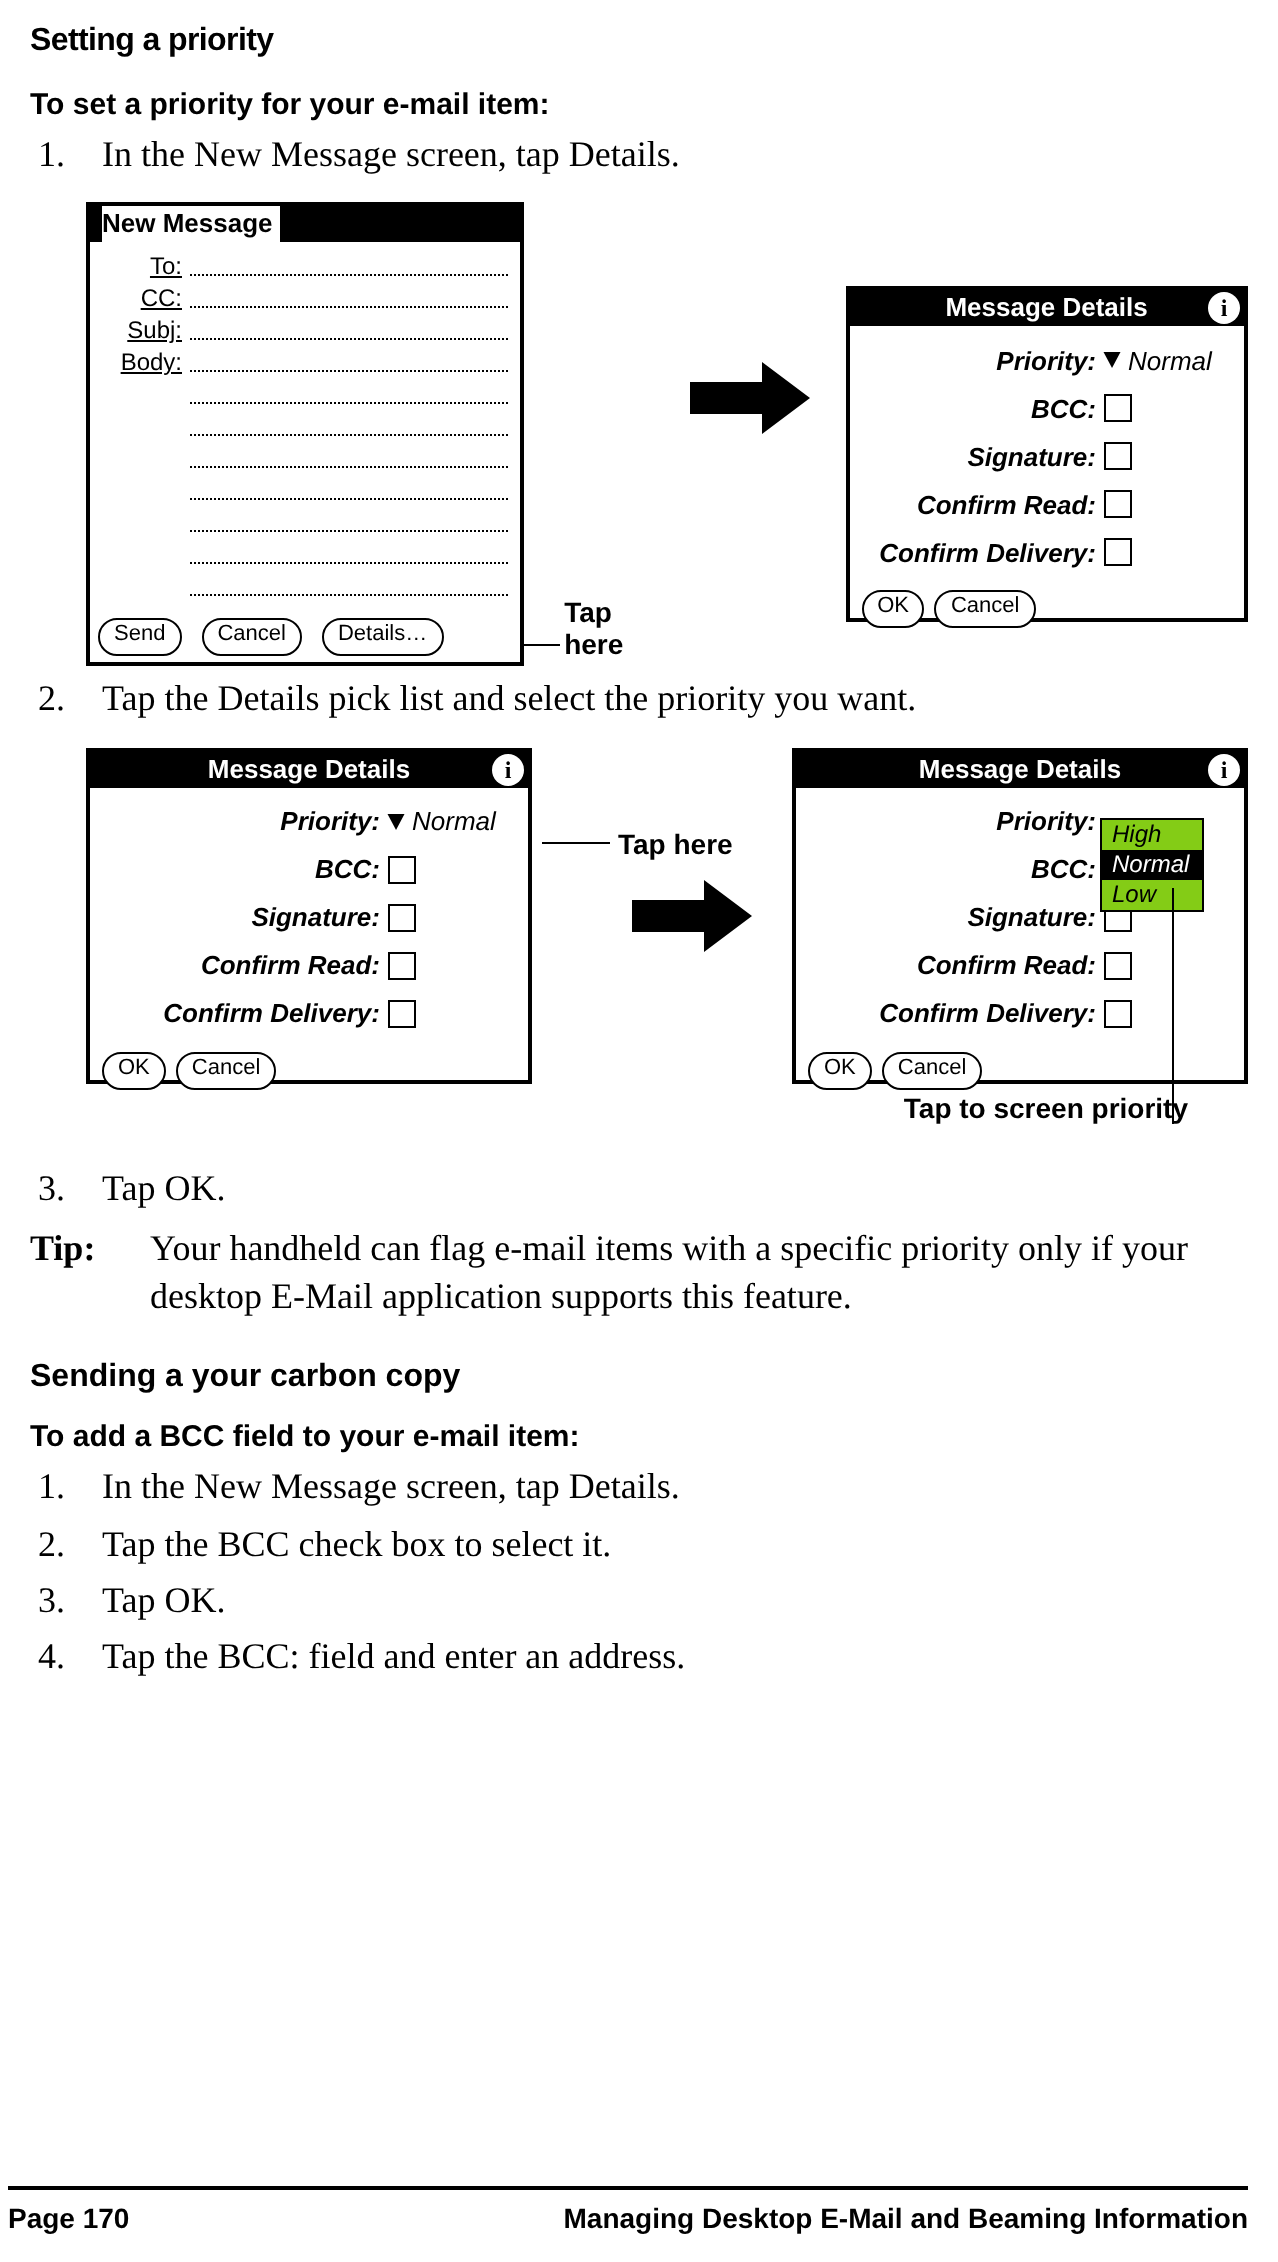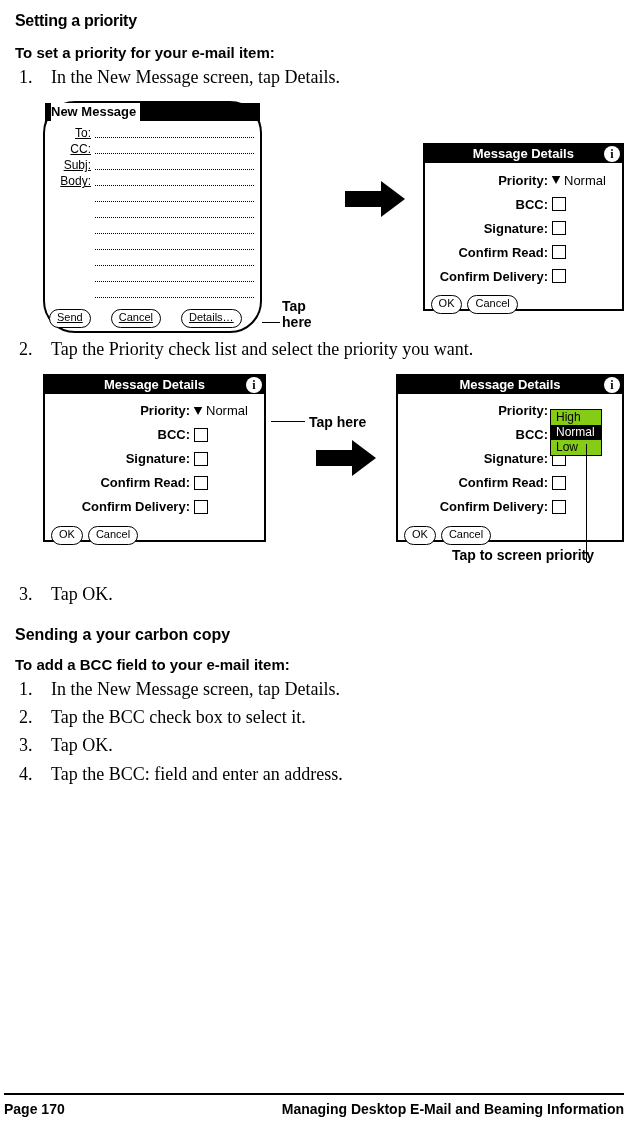--- a/index.html
+++ b/index.html
@@ -108,25 +108,25 @@
   text-align: center;
   line-height: 16px;
   font-family: Georgia, serif;
 }
 .panel-body {
   padding: 4px 6px 6px 6px;
   flex: 1;
   display: flex;
   flex-direction: column;
   gap: 4px;
+  font-style: italic;
 }
 .nm {
   width: 248px;
   height: 232px;
-  border-radius: 32px;
 }
 .nm .body {
   padding: 4px 6px;
   text-decoration: underline;
 }
 .nm-row {
   display: flex;
   align-items: center;
   height: 16px;
   position: relative;
@@ -138,23 +138,22 @@
   font-size: 12px;
 }
 .nm-line {
   flex: 1;
   height: 0;
   border-bottom: 1.5px dotted #000;
   margin-top: 8px;
 }
 .nm-buttons {
   display: flex;
-  gap: 20px;
+  gap: 10px;
   padding: 4px;
-  text-decoration: underline;
 }
 .pill {
   border: 1.5px solid #000;
   border-radius: 11px;
   padding: 0 7px;
   height: 17px;
   line-height: 15px;
   font-size: 11px;
   background: #fff;
   text-align: center;
@@ -362,21 +361,21 @@
     </div>
     <div class="md-buttons">
       <span class="pill">OK</span>
       <span class="pill">Cancel</span>
     </div>
   </div>
 </div>
 
 <div class="step">
   <div class="step-num">2.</div>
-  <div class="step-text">Tap the Priority check list and select the priority you want.</div>
+  <div class="step-text">Tap the Details pick list and select the priority you want.</div>
 </div>
 
 <div class="figure-row" style="position:relative;">
 
   <div class="panel md">
     <div class="titlebar center">
           <span>Message Details</span>
           <span class="info-icon">i</span>
         </div>
     <div class="panel-body">
@@ -483,20 +482,24 @@
 
 <div style="margin:4px 0 0 0;text-align:right;padding-right:30px;">
   <span class="callout">Tap to screen priority</span>
 </div>
 
 <div class="step" style="margin-top:18px;">
   <div class="step-num">3.</div>
   <div class="step-text">Tap OK.</div>
 </div>
 
+<div class="tip">
+  <div class="tip-label">Tip:</div>
+  <div>Your handheld can flag e-mail items with a specific priority only if your desktop E-Mail application supports this feature.</div>
+</div>
 
 <div class="h3">Sending a your carbon copy</div>
 <div class="h4">To add a BCC field to your e-mail item:</div>
 
 <div class="step">
       <div class="step-num">1.</div>
       <div class="step-text">In the New Message screen, tap Details.</div>
     </div>
 <div class="step">
       <div class="step-num">2.</div>

